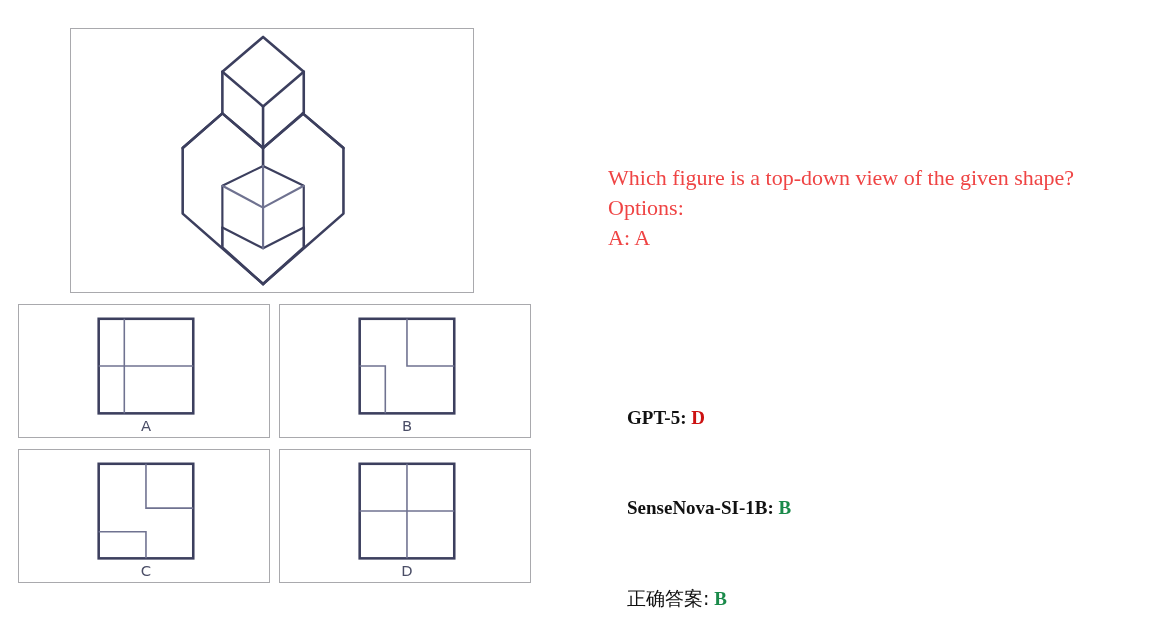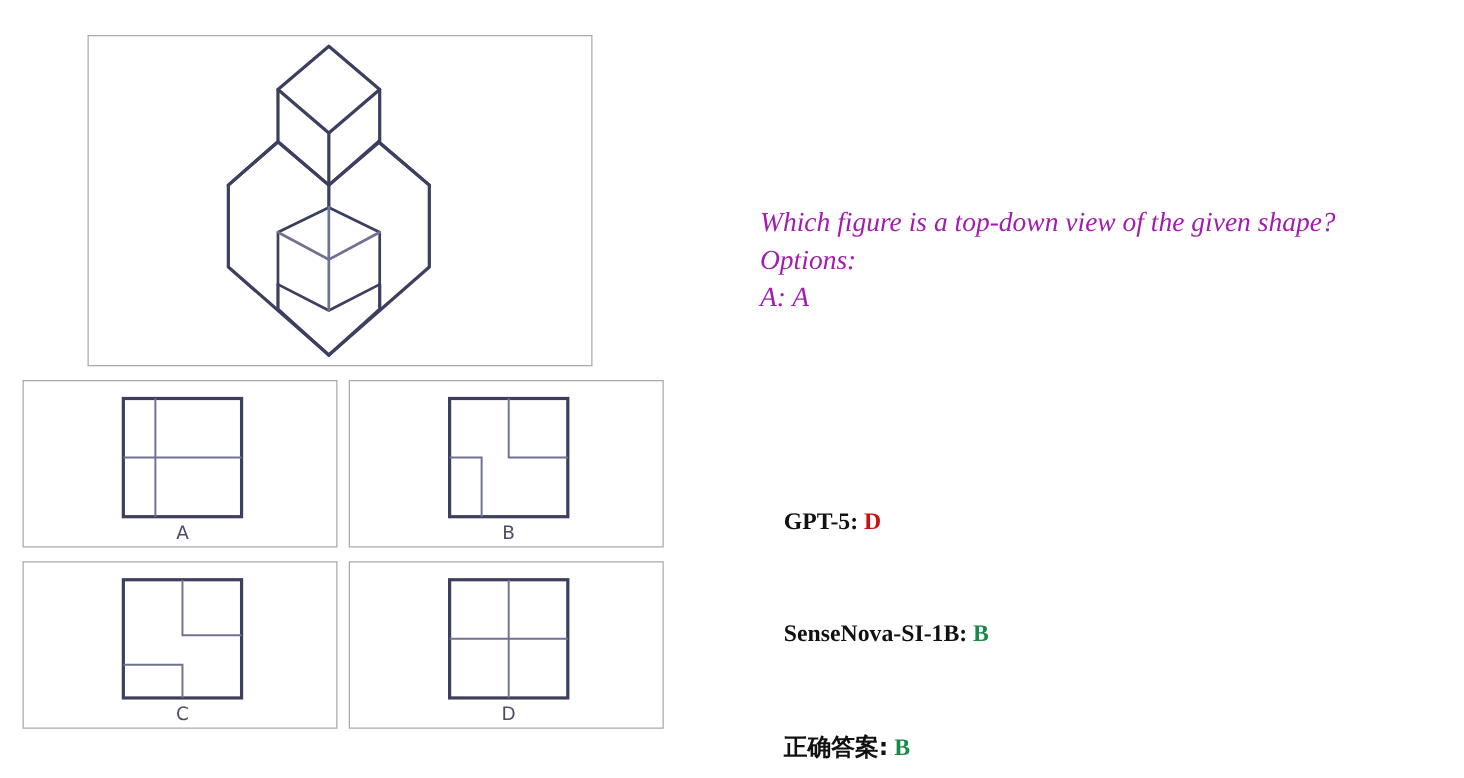--- a/index.html
+++ b/index.html
@@ -65,23 +65,22 @@
   #text-area {
     position: absolute;
     left: 608px;
     top: 163px;
     width: 555px;
   }
 
   .q-line {
     font-size: 22px;
     line-height: 30px;
-    color: #a21caf;
+    color: #ef4444;
     white-space: pre;
-    font-style: italic;
   }
 
   #answers {
     position: absolute;
     left: 608px;
     top: 373px;
     width: 555px;
   }
 
   .a-line {
@@ -91,21 +90,21 @@
     color: #111111;
     white-space: pre;
   }
 
   .a-line .val {
     font-weight: bold;
   }
 
   .cjk {
     font-family: "DejaVu Sans", "Liberation Sans", sans-serif;
-    font-weight: bold;
+    font-weight: normal;
   }
 </style>
 </head>
 <body>
 
 <div id="figure-area">
 
   <div class="panel" id="main-panel">
     <svg class="iso-svg" viewBox="0 0 404 265">
       <g fill="none" stroke="#3c3f5e" stroke-width="2.6" stroke-linejoin="round" stroke-linecap="round">

